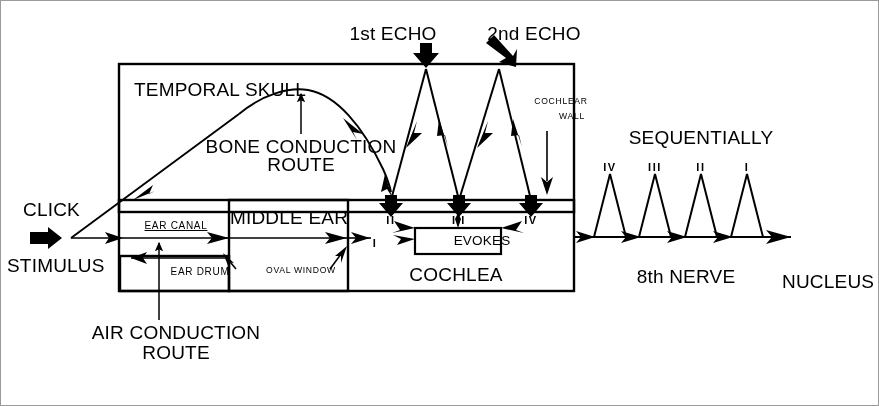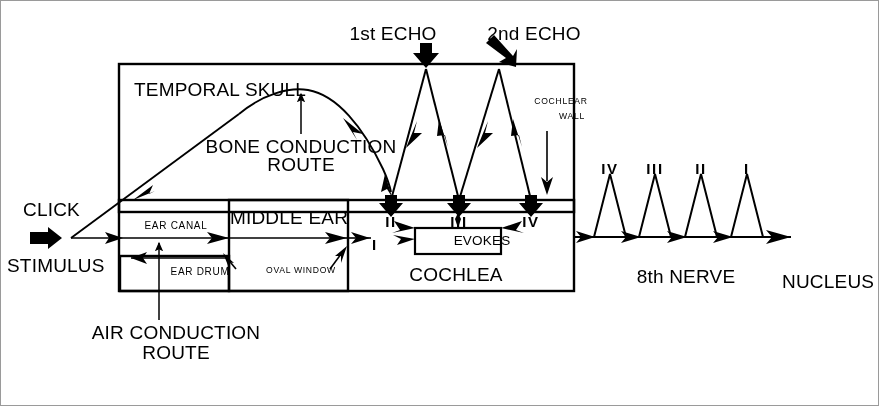--- a/index.html
+++ b/index.html
@@ -33,21 +33,21 @@
     color: #000;
     white-space: nowrap;
     line-height: 1.12;
     letter-spacing: 0.2px;
     user-select: none;
   }
   .lbl-lg { font-size: 19px; }
   .lbl-md { font-size: 13.5px; }
   .lbl-sm { font-size: 10px; letter-spacing: 0.7px; }
   .lbl-xs { font-size: 8.6px; letter-spacing: 0.7px; }
-  .lbl-rn { font-size: 15px; letter-spacing: 1.6px; font-weight: 600; }
+  .lbl-rn { font-size: 11px; letter-spacing: 1.6px; font-weight: 600; }
   .ctr { text-align: center; transform: translateX(-50%); }
 </style>
 </head>
 <body>
 
 <div id="stage">
 
   <svg viewBox="0 0 879 406" xmlns="http://www.w3.org/2000/svg">
     <defs>
       <marker id="ah" markerWidth="7" markerHeight="7" refX="5.6" refY="3" orient="auto" markerUnits="strokeWidth">
@@ -182,34 +182,35 @@
   <div class="lbl lbl-lg" style="left:6px; top:254px;">STIMULUS</div>
 
   <div class="lbl lbl-lg" style="left:133px; top:78px;">TEMPORAL SKULL</div>
 
   <div class="lbl lbl-lg ctr" style="left:300px; top:135px;">BONE CONDUCTION</div>
   <div class="lbl lbl-lg ctr" style="left:300px; top:153px;">ROUTE</div>
 
   <div class="lbl lbl-lg ctr" style="left:175px; top:321px;">AIR CONDUCTION</div>
   <div class="lbl lbl-lg ctr" style="left:175px; top:341px;">ROUTE</div>
 
-  <div class="lbl lbl-sm ctr" style="left:175px; top:219px;">EAR CANAL</div>
+  <div class="lbl lbl-sm ctr" style="left:175px; top:219px;text-decoration:underline;">EAR CANAL</div>
   <div class="lbl lbl-sm ctr" style="left:199px; top:265px;">EAR DRUM</div>
   <div class="lbl lbl-lg ctr" style="left:288px; top:206px;">MIDDLE EAR</div>
   <div class="lbl lbl-xs ctr" style="left:300px; top:265px;">OVAL WINDOW</div>
 
   <div class="lbl lbl-lg ctr" style="left:455px; top:263px;">COCHLEA</div>
   <div class="lbl lbl-md ctr" style="left:457px; top:232px;padding-left:48px;">EVOKES</div>
 
   <div class="lbl lbl-lg ctr" style="left:392px; top:22px;">1st ECHO</div>
   <div class="lbl lbl-lg ctr" style="left:533px; top:22px;">2nd ECHO</div>
 
   <div class="lbl lbl-xs ctr" style="left:560px; top:96px;">COCHLEAR</div>
   <div class="lbl lbl-xs ctr" style="left:547px; top:111px;margin-left:24px;">WALL</div>
 
+  <div class="lbl lbl-lg ctr" style="left:700px; top:126px;">SEQUENTIALLY</div>
 
   <div class="lbl lbl-lg ctr" style="left:685px; top:265px;">8th NERVE</div>
 
   <div class="lbl lbl-lg" style="left:781px; top:270px;">NUCLEUS</div>
 
   <div id="cochlea-markers">
       <div class="lbl lbl-rn ctr" style="left: 374px; top: 236px;">I</div>
       <div class="lbl lbl-rn ctr" style="left: 390px; top: 213px;">II</div>
       <div class="lbl lbl-rn ctr" style="left: 458px; top: 213px;">III</div>
       <div class="lbl lbl-rn ctr" style="left: 530px; top: 213px;">IV</div>

